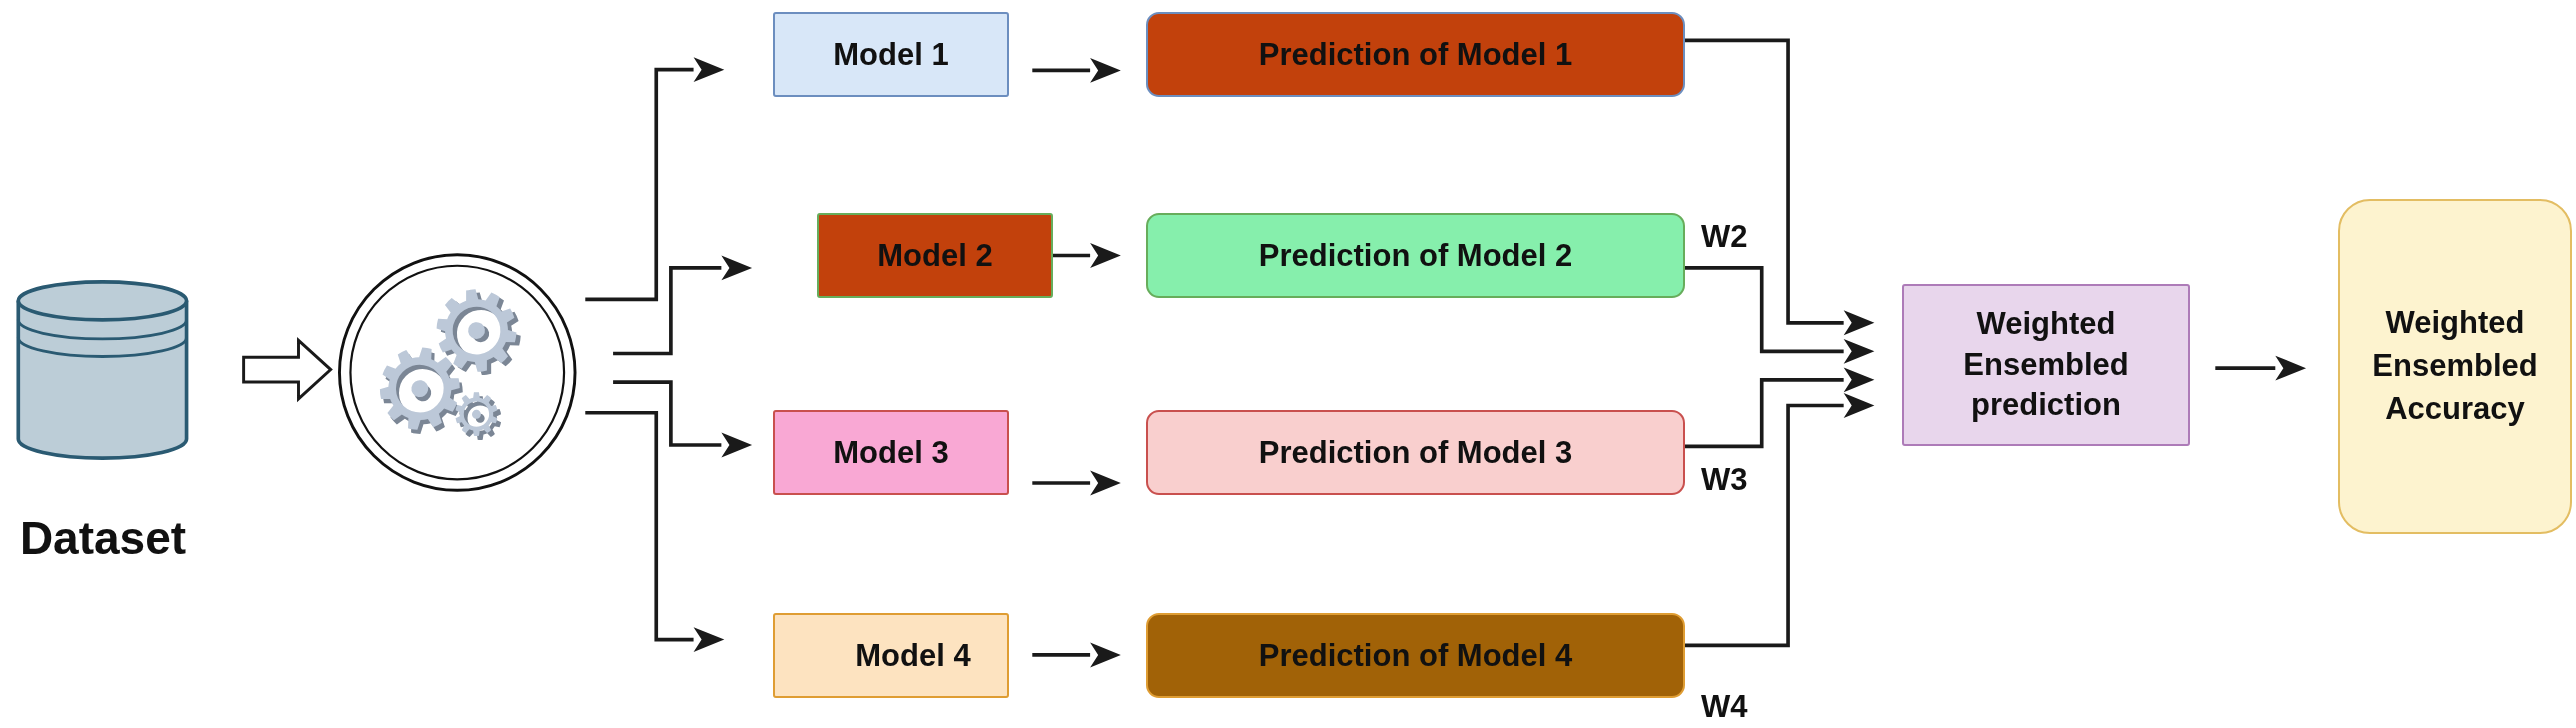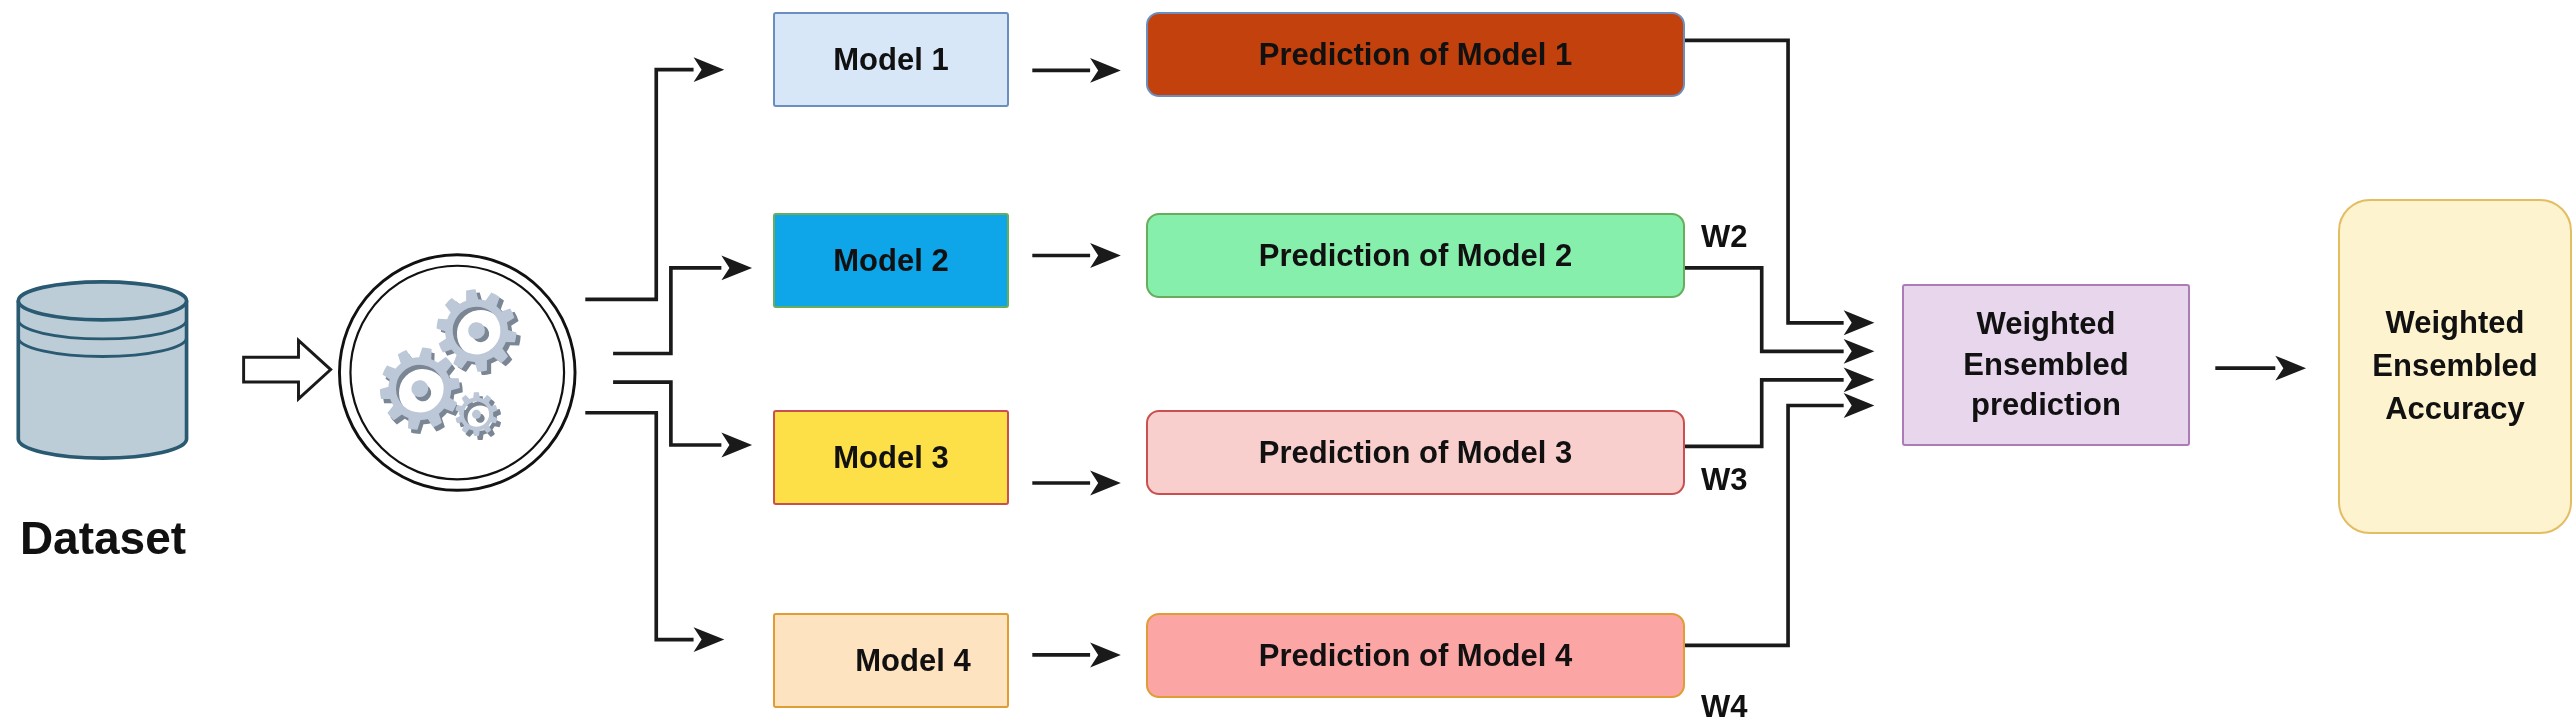--- a/index.html
+++ b/index.html
@@ -11,21 +11,21 @@
   }
   #canvas{position:absolute;left:0;top:0;width:2576px;height:729px;}
   svg.wires{position:absolute;left:0;top:0;z-index:1;}
   .box{
     position:absolute;z-index:2;
     display:flex;align-items:center;justify-content:center;
     font-weight:bold;text-align:center;
     border-style:solid;border-width:2.9px;
     box-sizing:border-box;
   }
-  .model-box{left:773px;width:236px;height:95px;border-radius:2.9px;font-size:31px;}
+  .model-box{left:773px;width:236px;height:85px;border-radius:2.9px;font-size:31px;}
   .pred-box{left:1146px;width:539px;height:85px;border-radius:13px;font-size:31px;}
   .row1{top:12.4px;} .row2{top:213px;} .row3{top:410px;} .row4{top:613px;}
   .ensemble-pred{
     left:1902px;top:284px;width:288px;height:162px;border-radius:2.9px;
     font-size:31px;line-height:1.32;white-space:pre-line;
   }
   .ensemble-acc{
     left:2338px;top:199px;width:234px;height:335px;border-radius:32px;
     font-size:31px;line-height:1.38;white-space:pre-line;
   }
@@ -90,28 +90,28 @@
 
   <div class="gears">
     <span class="gear gear-big" style="color: rgb(188, 200, 216);">⚙</span>
     <span class="gear gear-med" style="color: rgb(188, 200, 216);">⚙</span>
     <span class="gear gear-small" style="color: rgb(188, 200, 216);">⚙</span>
   </div>
 
   <div class="caption dataset-caption">Dataset</div>
 
   <div class="box model-box row1" style="background-color: rgb(216, 231, 248); border-color: rgb(108, 142, 191);">Model 1</div>
-  <div class="box model-box row2" style="background-color: #0ea5e9; border-color: rgb(103, 173, 91);">Model 2</div>
-  <div class="box model-box row3" style="background-color: #fde047; border-color: rgb(201, 80, 78);">Model 3</div>
+  <div class="box model-box row2" style="background-color: #c2410c; border-color: rgb(103, 173, 91); margin-left: 44px;">Model 2</div>
+  <div class="box model-box row3" style="background-color: #f9a8d4; border-color: rgb(201, 80, 78);">Model 3</div>
   <div class="box model-box row4" style="background-color: rgb(253, 227, 192); border-color: rgb(223, 157, 51); padding-left: 44px;">Model 4</div>
 
   <div class="box pred-box row1" style="background-color: #c2410c; border-color: rgb(108, 142, 191);">Prediction of Model 1</div>
   <div class="box pred-box row2" style="background-color: #86efac; border-color: rgb(103, 173, 91);">Prediction of Model 2</div>
   <div class="box pred-box row3" style="background-color: rgb(249, 207, 206); border-color: rgb(201, 80, 78);">Prediction of Model 3</div>
-  <div class="box pred-box row4" style="background-color: #fca5a5; border-color: rgb(223, 157, 51);">Prediction of Model 4</div>
+  <div class="box pred-box row4" style="background-color: #a16207; border-color: rgb(223, 157, 51);">Prediction of Model 4</div>
 
   <div class="w-label w2">W2</div>
   <div class="w-label w3">W3</div>
   <div class="w-label w4">W4</div>
 
   <div class="box ensemble-pred" style="background-color: rgb(232, 214, 236); border-color: rgb(173, 123, 184);">Weighted
 Ensembled
 prediction</div>
 
   <div class="box ensemble-acc" style="background-color: rgb(253, 243, 207); border-color: rgb(227, 189, 98);">Weighted

